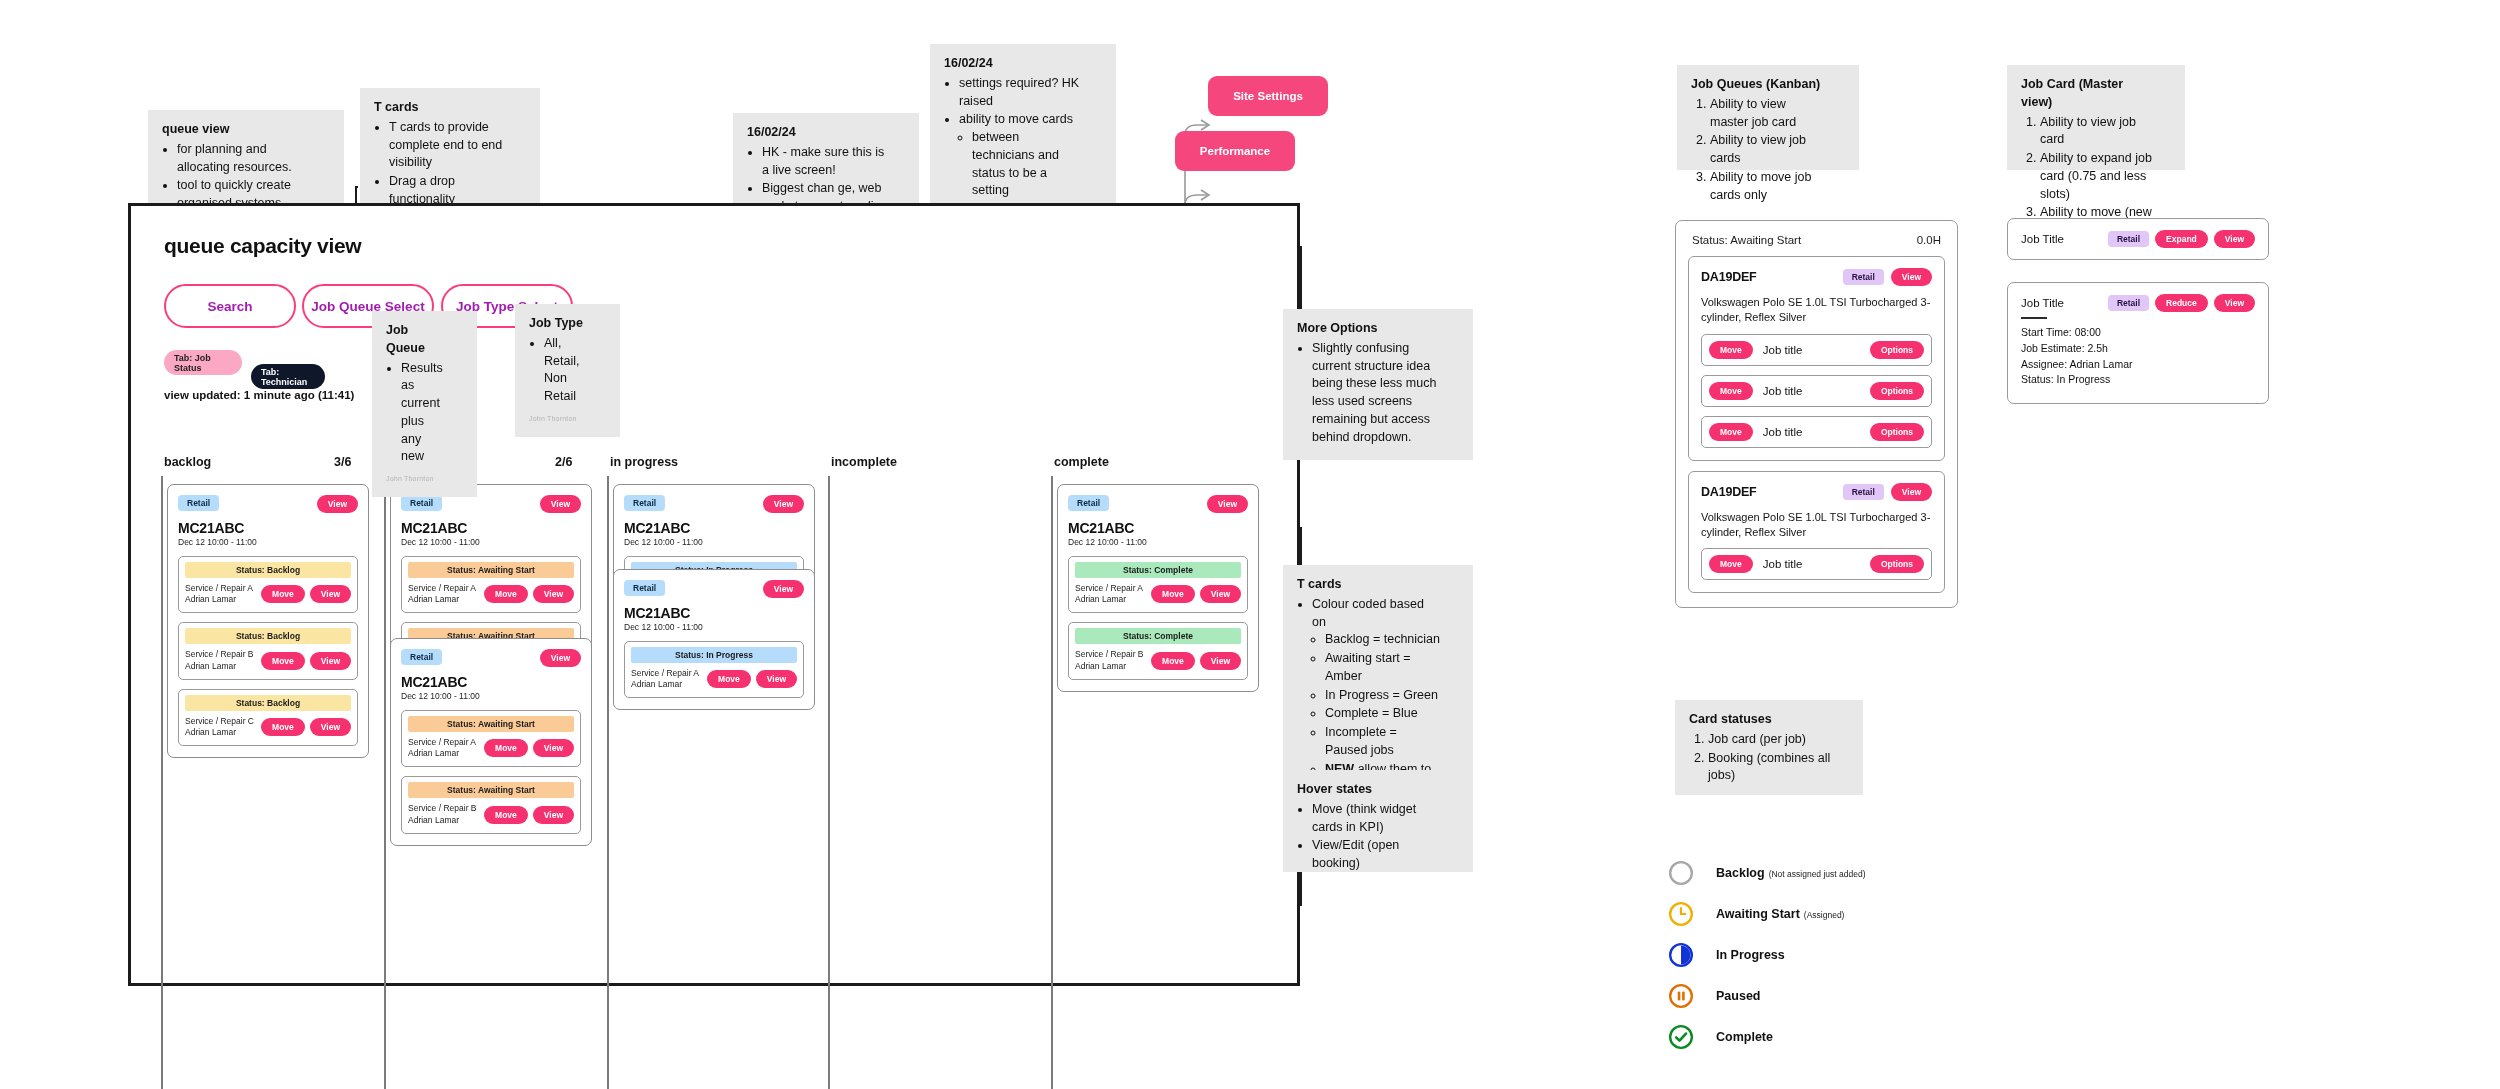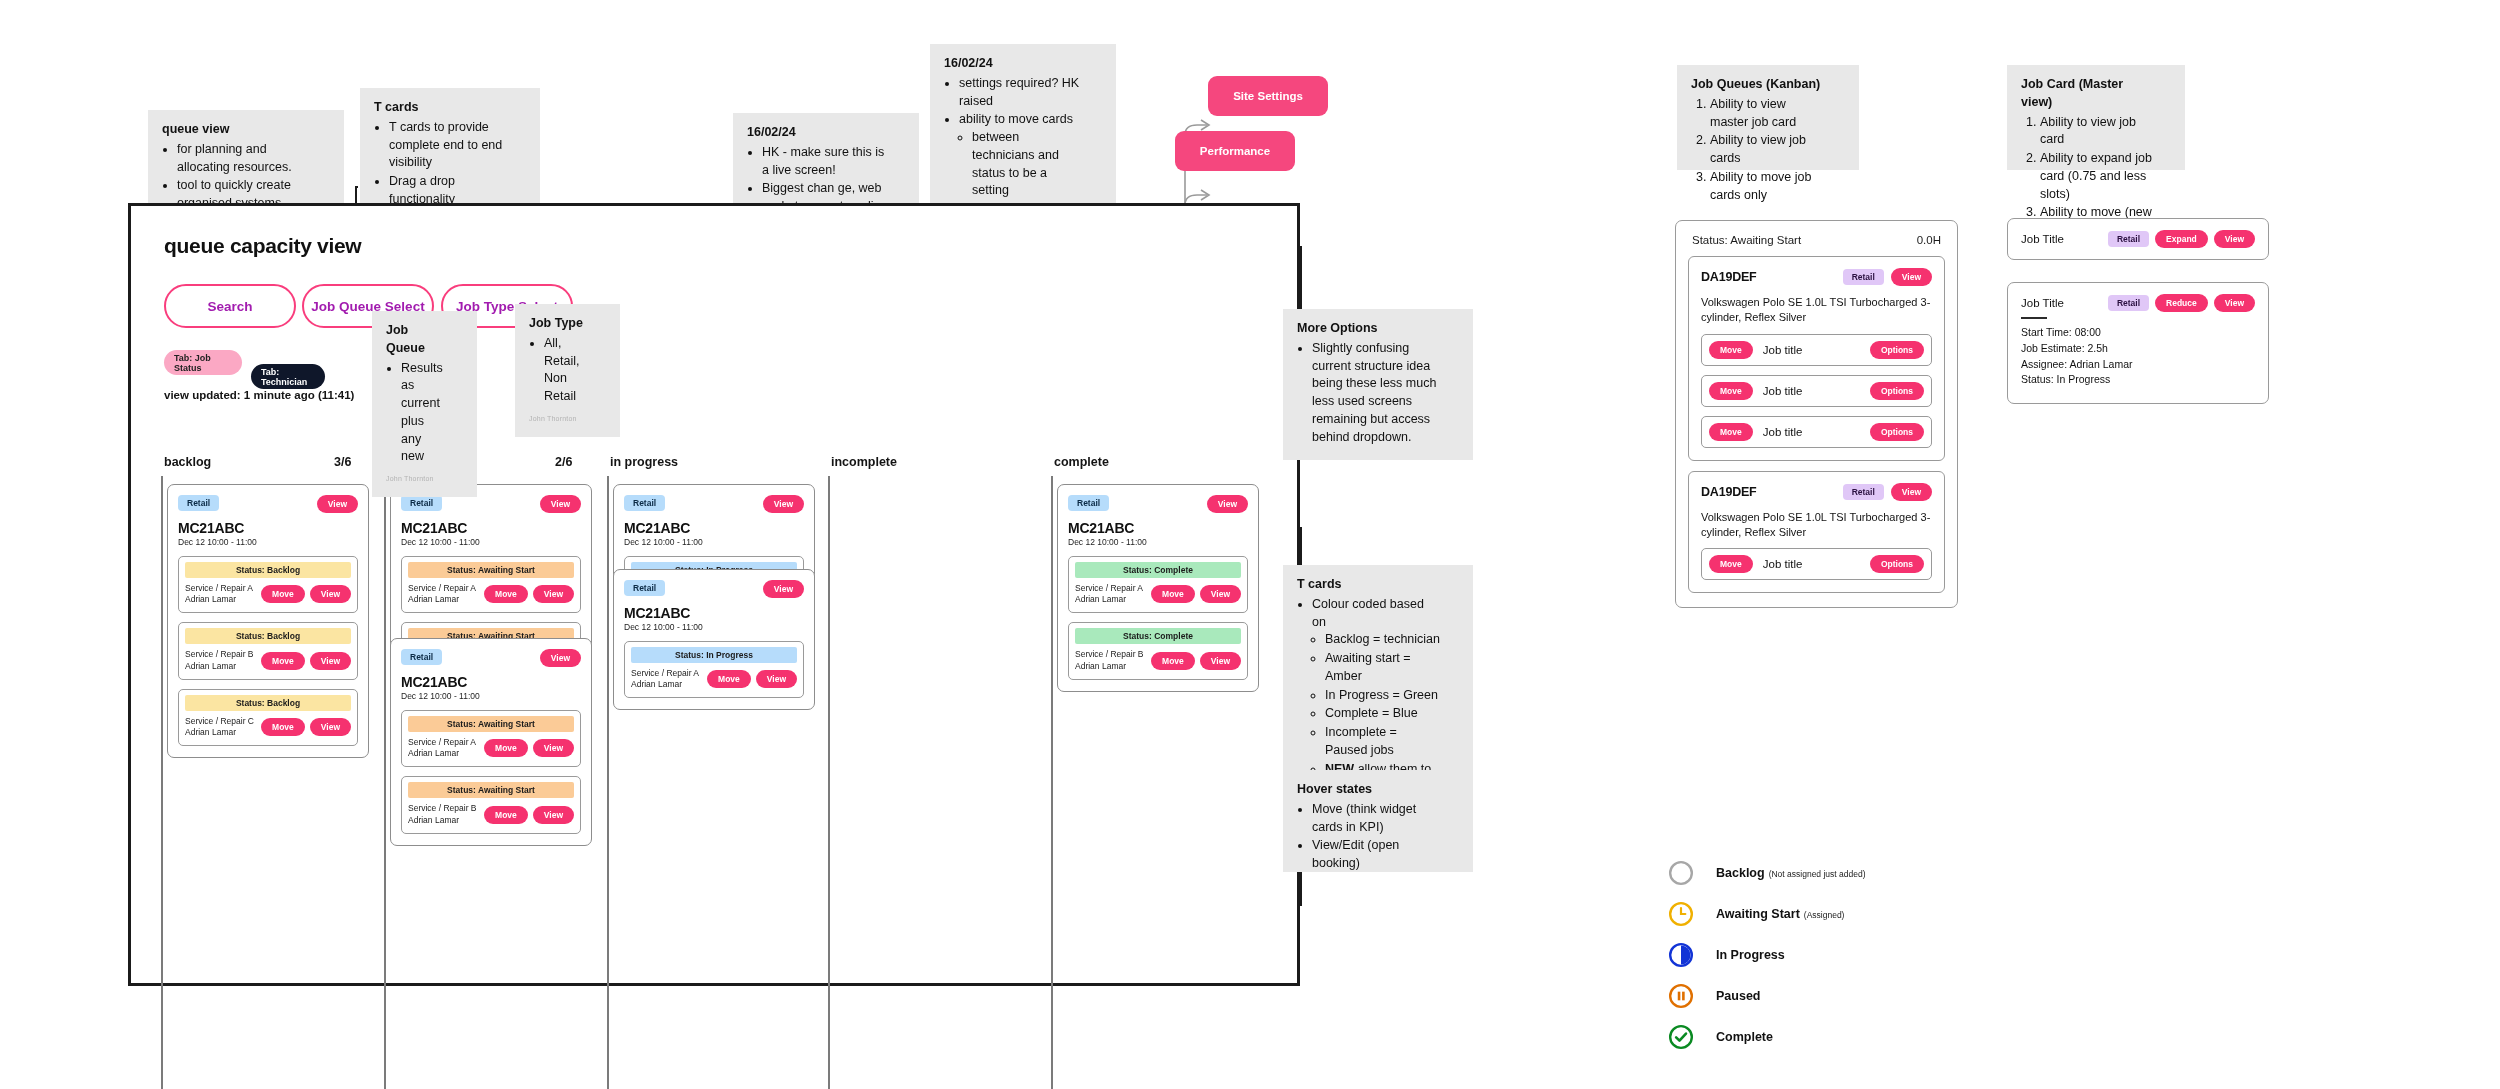--- a/index.html
+++ b/index.html
@@ -563,20 +563,27 @@
         <button class="btn-pink">View</button>
       </span>
     </div>
     <div class="jt-rule"></div>
     <div class="jt-details">Start Time: 08:00</div>
     <div class="jt-details" style="margin-top:0">Job Estimate: 2.5h</div>
     <div class="jt-details" style="margin-top:0">Assignee: Adrian Lamar</div>
     <div class="jt-details" style="margin-top:0">Status: In Progress</div>
   </div>
 
+  <div class="note" id="note-card-statuses" style="left:1675px; top:700px; width:188px; height:95px;">
+    <h4>Card statuses</h4>
+    <ol>
+      <li>Job card (per job)</li>
+      <li>Booking (combines all jobs)</li>
+    </ol>
+  </div>
 
   <div id="legend">
       <div class="lg-row">
         <span class="lg-ico"><svg viewBox="0 0 24 24" width="26" height="26">
             <circle cx="12" cy="12" r="10" fill="none" stroke="#a7a7a7" stroke-width="2.2"></circle>
           </svg></span>
         <span class="lg-label">Backlog<span class="lg-sub">(Not assigned just added)</span></span>
       </div>
       <div class="lg-row">
         <span class="lg-ico"><svg viewBox="0 0 24 24" width="26" height="26">

